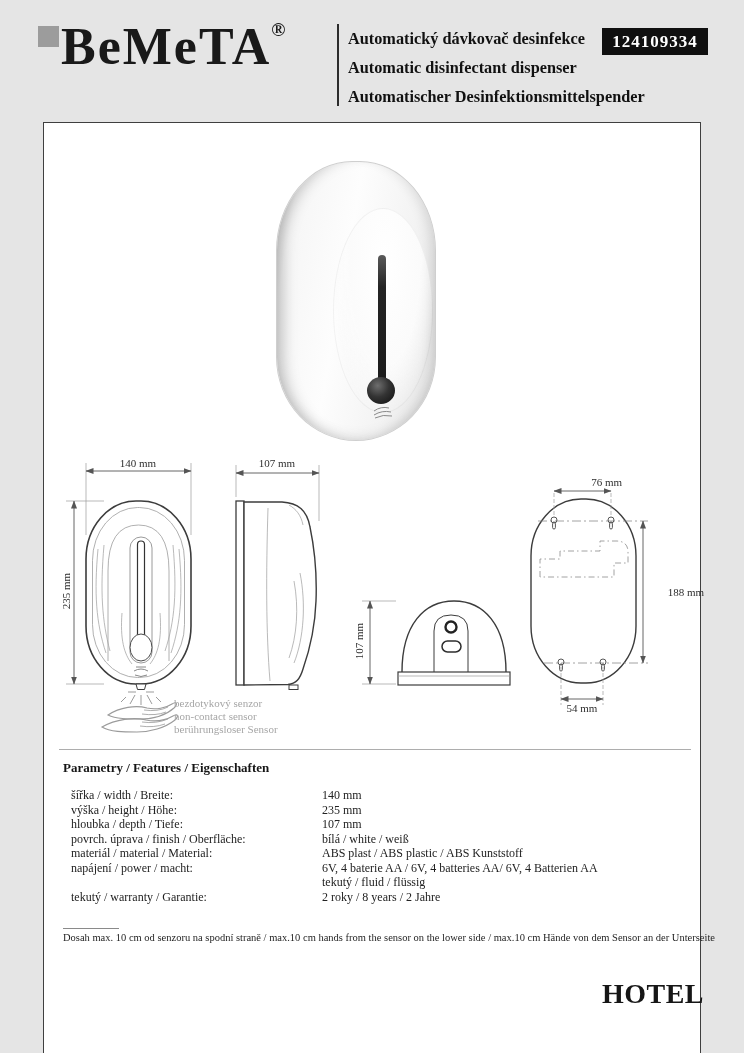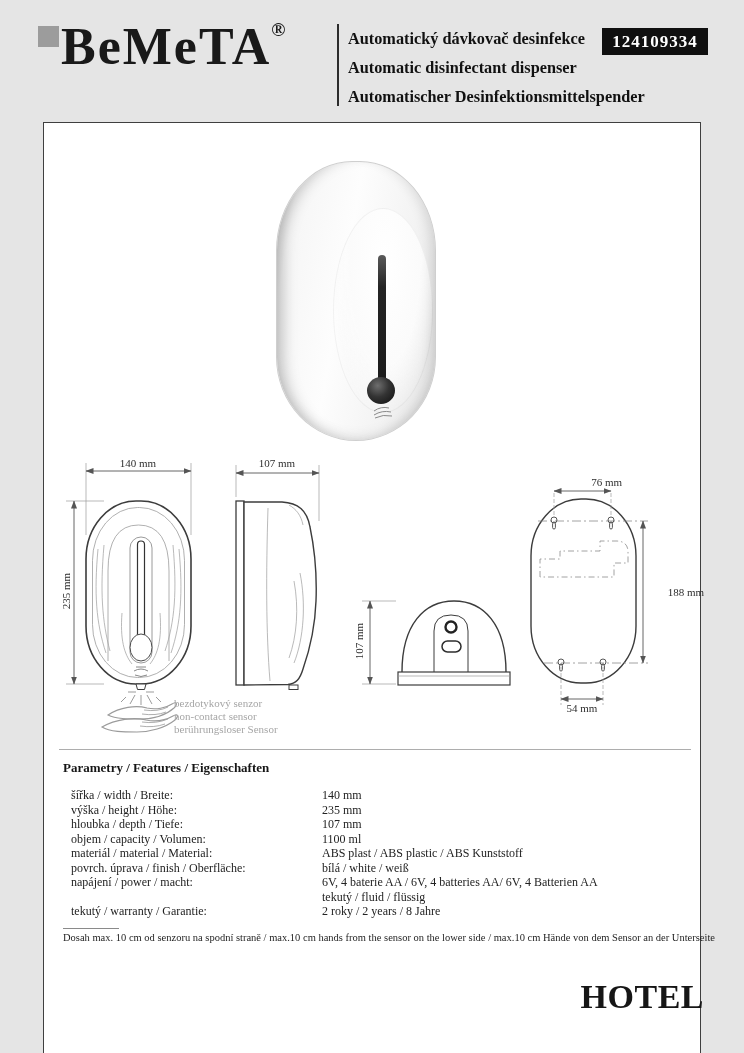--- a/index.html
+++ b/index.html
@@ -43,21 +43,21 @@
   .params-divider { position:absolute; left:15px; top:626px; width:632px; border-top:1px solid #adadad; }
   .params-title { position:absolute; left:19px; top:637px; font-size:13px; font-weight:bold; color:#161616; }
   .params-table { position:absolute; left:19px; top:665px; width:625px;margin-left:8px; }
   .param-row { position:relative; height:14.5px; font-size:12px; color:#222; }
   .param-label { position:absolute; left:0; top:0; white-space:nowrap; }
   .param-value { position:absolute; left:251px; top:0; white-space:nowrap; }
   .footnote-sep { position:absolute; left:19px; top:805px; width:56px; border-top:1px solid #8a8a8a; }
   .footnote { position:absolute; left:19px; top:809px; width:632px; font-size:10.5px; color:#1e1e1e; white-space:nowrap; }
 
   
-  .hotel { position:absolute; right:40px; top:978px; font-size:34px; font-weight:bold; color:#161616; letter-spacing:0.5px; }
+  .hotel { position:absolute; right:40px; top:978px; font-size:28px; font-weight:bold; color:#161616; letter-spacing:0.5px; }
 </style>
 </head>
 <body>
 
 <div class="page">
 
   <div class="logo-square"></div>
   <div class="logo-text"><span>BeMeTA</span><span class="logo-reg">®</span></div>
   <div class="header-divider"></div>
   <div class="titles">
@@ -188,41 +188,37 @@
         </div>
       <div class="param-row">
           <span class="param-label">výška / height / Höhe:</span>
           <span class="param-value">235 mm</span>
         </div>
       <div class="param-row">
           <span class="param-label">hloubka / depth / Tiefe:</span>
           <span class="param-value">107 mm</span>
         </div>
       <div class="param-row">
-          <span class="param-label">objem / capacity  / Volumen:</span>
-          <span class="param-value">1100 ml</span>
+          <span class="param-label">povrch. úprava / finish / Oberfläche:</span>
+          <span class="param-value">bílá / white / weiß</span>
         </div>
       <div class="param-row">
           <span class="param-label">materiál / material / Material:</span>
           <span class="param-value">ABS plast / ABS plastic / ABS Kunststoff</span>
         </div>
       <div class="param-row">
-          <span class="param-label">povrch. úprava / finish / Oberfläche:</span>
-          <span class="param-value">bílá / white / weiß</span>
-        </div>
-      <div class="param-row">
           <span class="param-label">napájení / power / macht:</span>
           <span class="param-value">6V, 4 baterie AA / 6V, 4 batteries AA/ 6V, 4 Batterien AA</span>
         </div>
       <div class="param-row">
           <span class="param-value">tekutý / fluid / flüssig</span>
         </div>
       <div class="param-row">
           <span class="param-label">tekutý / warranty / Garantie:</span>
-          <span class="param-value">2 roky / 2 years / 8 Jahre</span>
+          <span class="param-value">2 roky / 8 years / 2 Jahre</span>
         </div>
     </div>
     <div class="footnote-sep"></div>
     <div class="footnote">Dosah max. 10 cm od senzoru na spodní straně / max.10 cm hands from the sensor on the lower side / max.10 cm Hände von dem Sensor an der Unterseite</div>
   </div>
 
   <div class="hotel">HOTEL</div>
 
 </div>
 

